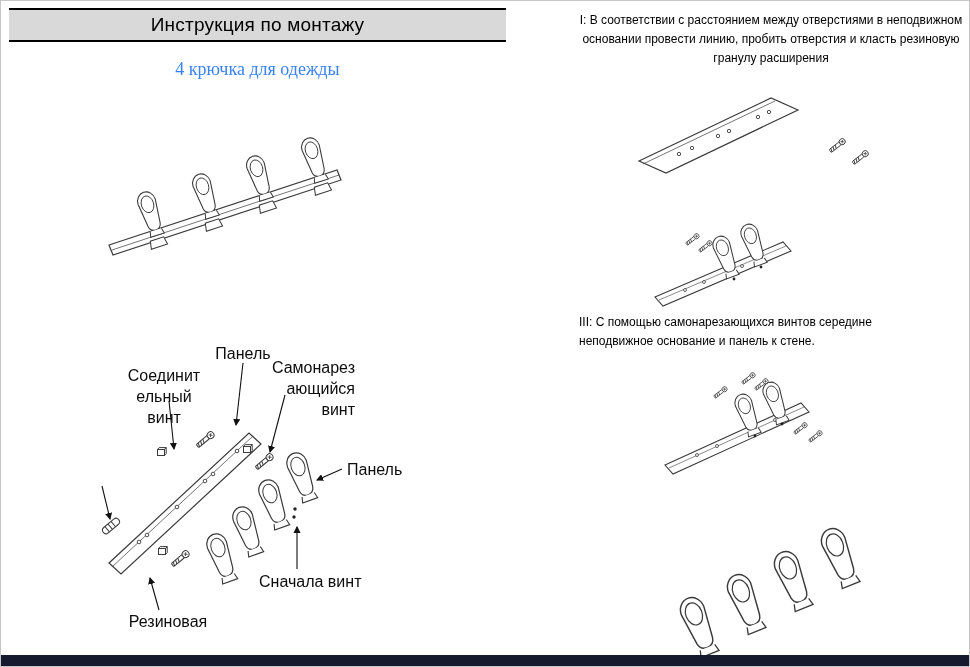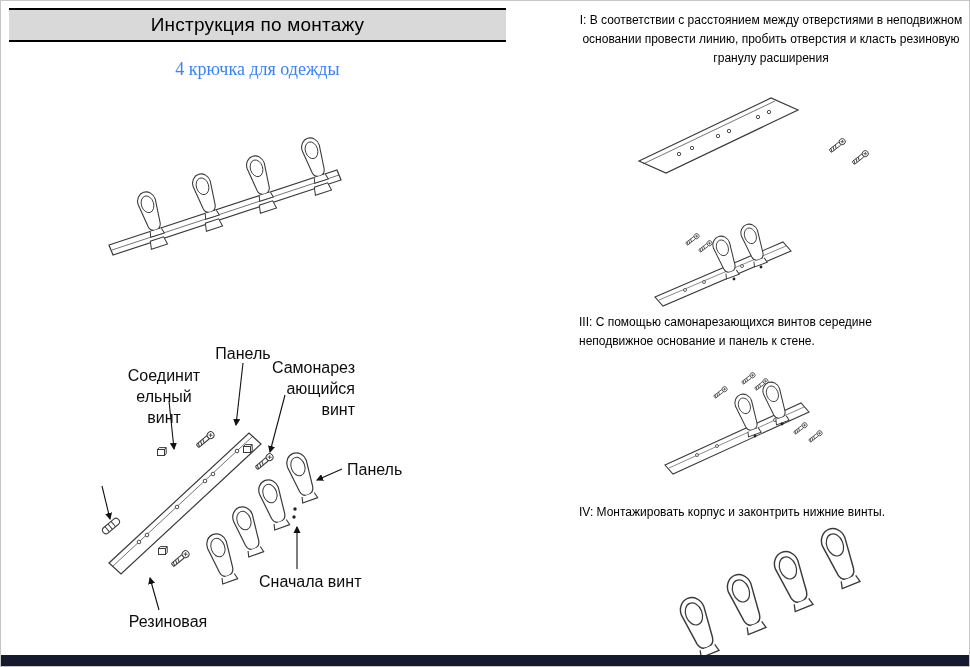--- a/index.html
+++ b/index.html
@@ -206,21 +206,20 @@
     <g>
       <use href="#sym-hook" transform="translate(98,48) rotate(-20) scale(0.85)"></use>
       <use href="#sym-hook" transform="translate(126,36) rotate(-20) scale(0.85)"></use>
     </g>
     <g fill="#222">
       <circle cx="106" cy="71" r="1.4"></circle>
         <circle cx="133" cy="59" r="1.4"></circle>
     </g>
   </svg>
 
-  <div class="step" style="left:578px;top:502px;width:388px">IV: Монтажировать корпус и законтрить нижние винты.</div>
 
   <svg class="abs" style="left:645px;top:523px" width="322" height="134" viewBox="0 0 322 134">
     <g>
       <use href="#sym-hook" transform="translate(52,100) rotate(-22) scale(1.2)"></use>
       <use href="#sym-hook" transform="translate(99,77) rotate(-22) scale(1.2)"></use>
       <use href="#sym-hook" transform="translate(146,54) rotate(-22) scale(1.2)"></use>
       <use href="#sym-hook" transform="translate(193,31) rotate(-22) scale(1.2)"></use>
     </g>
   </svg>
 

